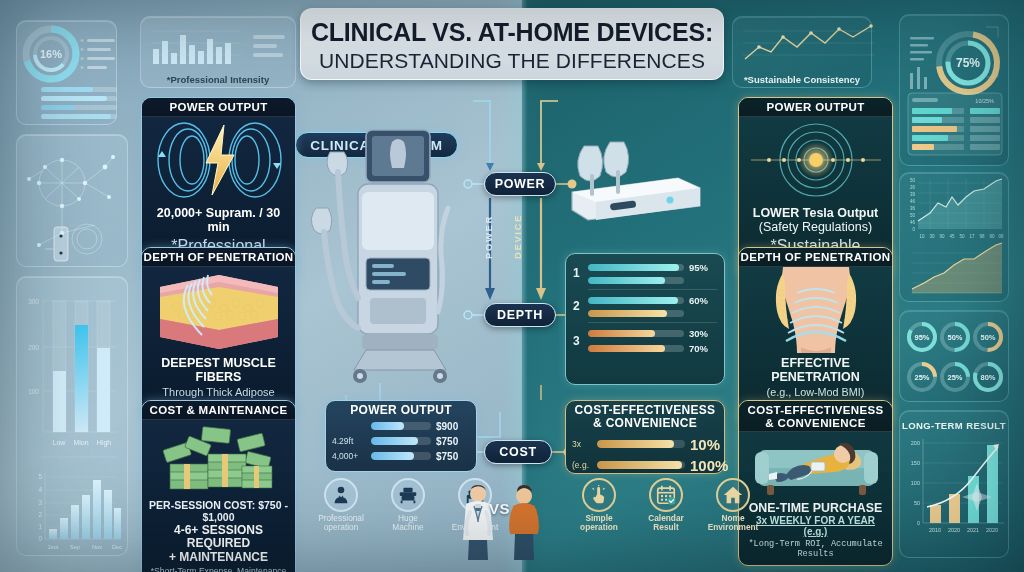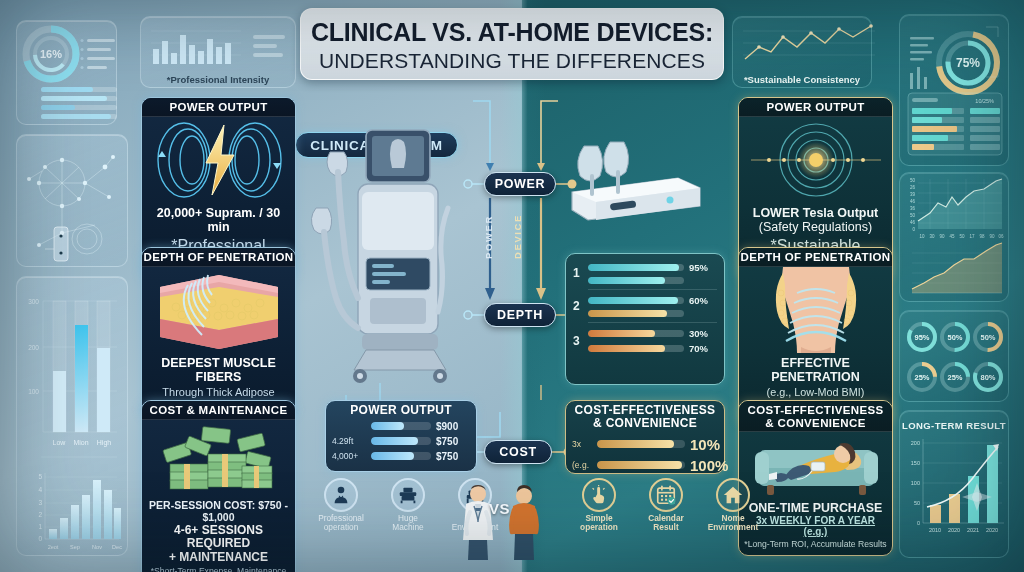--- a/index.html
+++ b/index.html
@@ -828,21 +828,21 @@
         <circle cx="104" cy="22" r="9" fill="#efcba6"></circle>
         <path d="M100 12 Q112 8 116 20 Q118 30 110 32 Q114 22 106 16 Z" fill="#4c3a30"></path>
         <rect x="72" y="30" width="14" height="9" rx="2" fill="#e9f2f4" stroke="#9fb6bd" stroke-width="0.7"></rect>
         <path d="M73 39 Q66 48 58 47" fill="none" stroke="#eef5f6" stroke-width="1.2"></path>
         <path d="M30 42 L38 40 L38 47 L30 48 Z" fill="#eef3f4"></path>
       </svg>
     </div>
     <div class="fcard-body" style="padding-top:2px;">
       <div class="fb-2" style="font-size:12.4px;">ONE-TIME PURCHASE</div>
       <div class="fb-1" style="font-size:10px; color:#bfe8e4;text-decoration:underline;">3x WEEKLY FOR A YEAR (e.g.)</div>
-      <div class="fb-small" style="color:#cfe6e3;">*Long-Term ROI, Accumulate Results</div>
+      <div class="fb-small" style="color:#cfe6e3;font-family:Liberation Mono, monospace;">*Long-Term ROI, Accumulate Results</div>
     </div>
   </div>
 
   <svg style="position:absolute; left:300px; top:112px; width:200px; height:290px;">
     <g>
       <rect x="58" y="72" width="80" height="150" rx="10" fill="#c7d6e2" stroke="#8fa5b8" stroke-width="1.4"></rect>
       <rect x="62" y="80" width="72" height="58" rx="6" fill="#dfe9f1"></rect>
       <rect x="66" y="18" width="64" height="52" rx="6" fill="#39506a" stroke="#93a9bc" stroke-width="1.6"></rect>
       <rect x="72" y="24" width="52" height="40" rx="3" fill="#5e7a92"></rect>
       <path d="M92 30 q6 -6 12 0 q4 10 0 26 l-12 0 q-4 -16 0 -26 Z" fill="#cfdde8" opacity=".8"></path>

